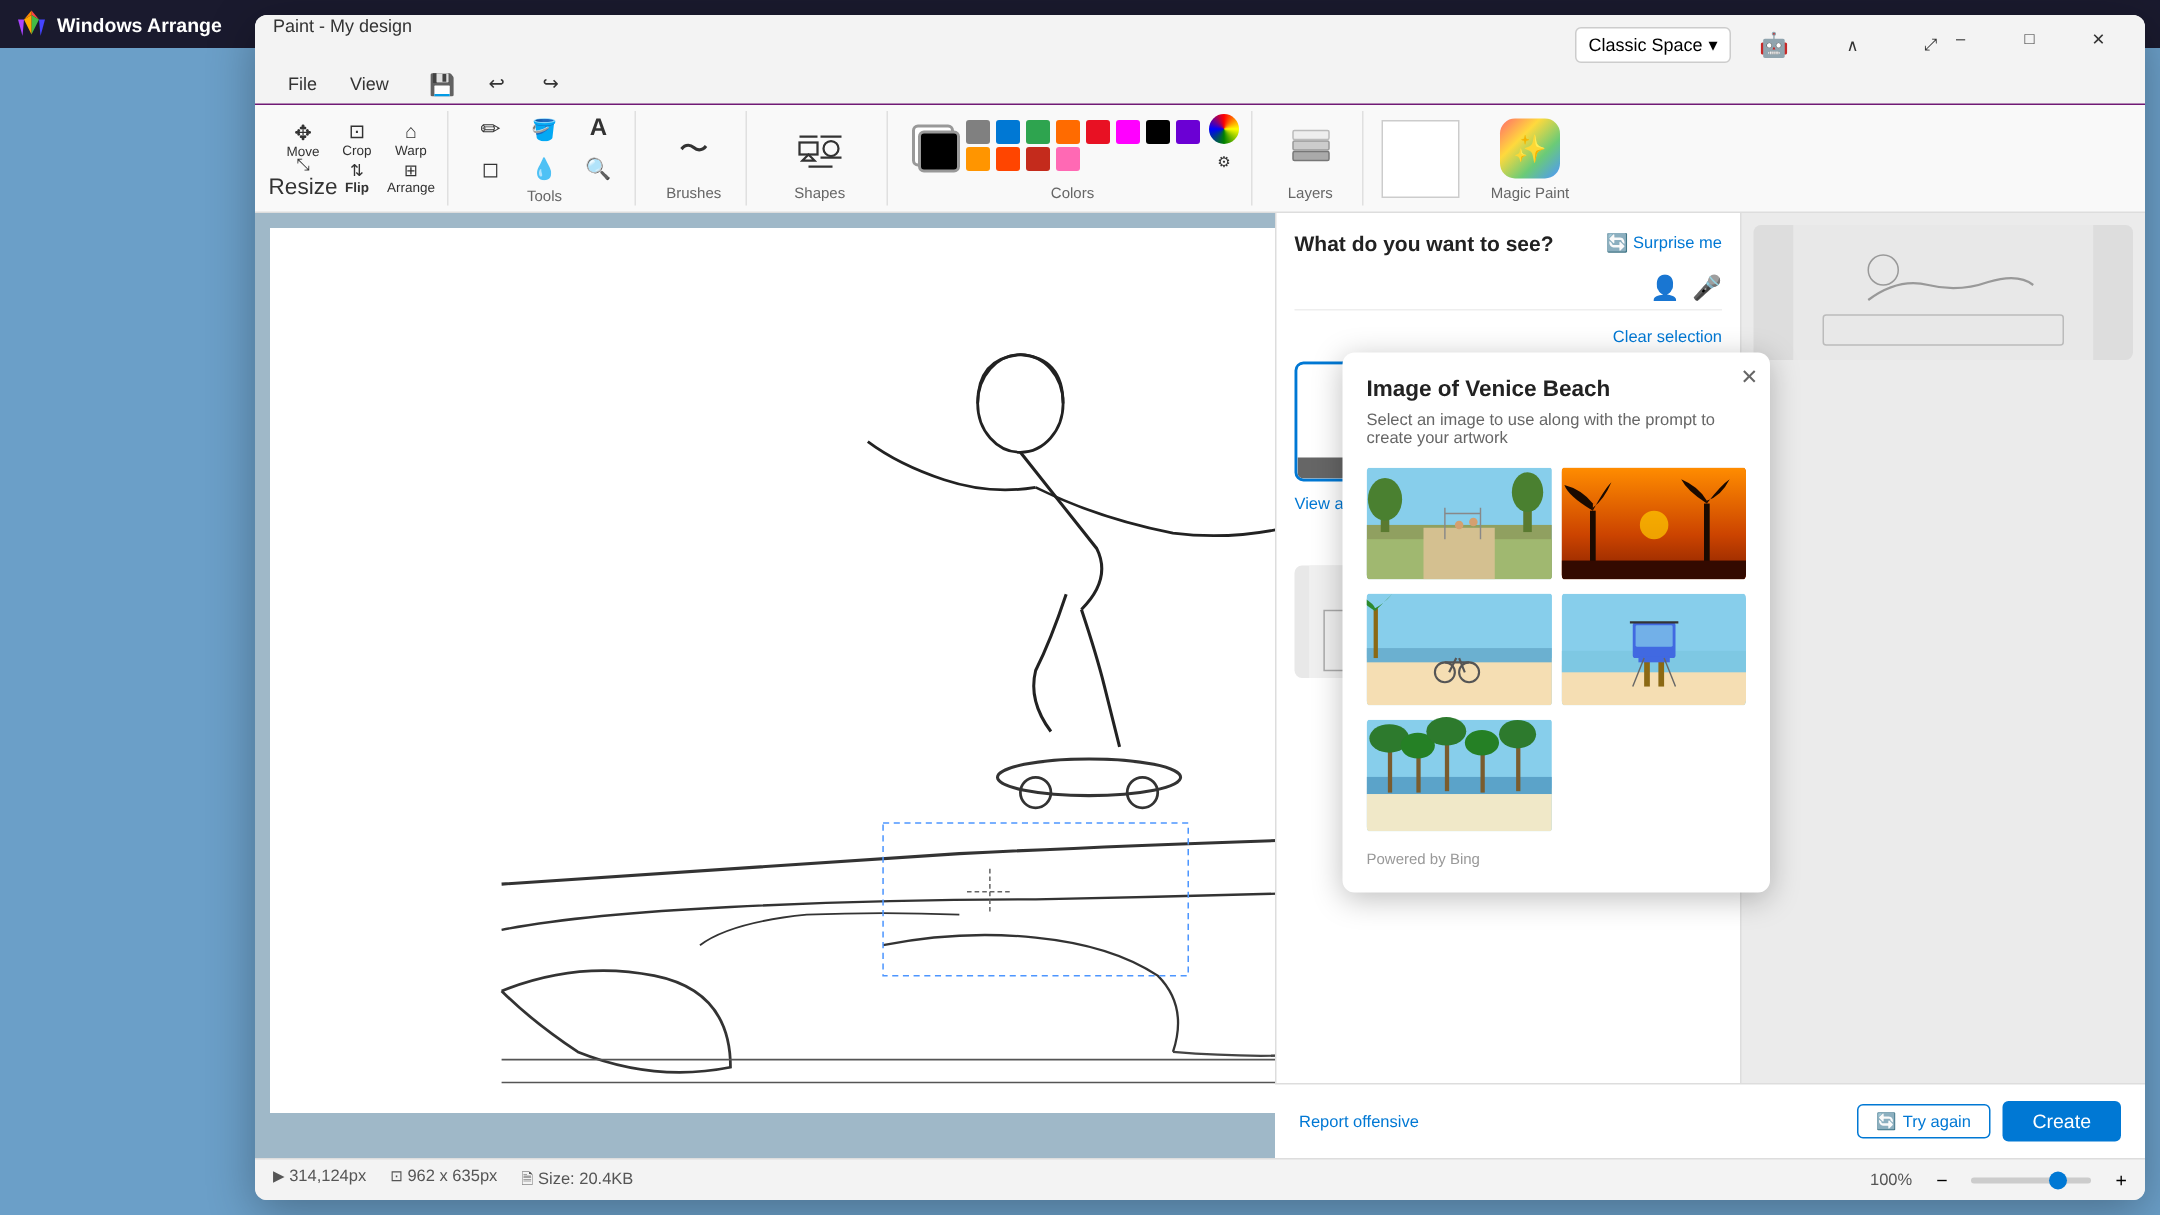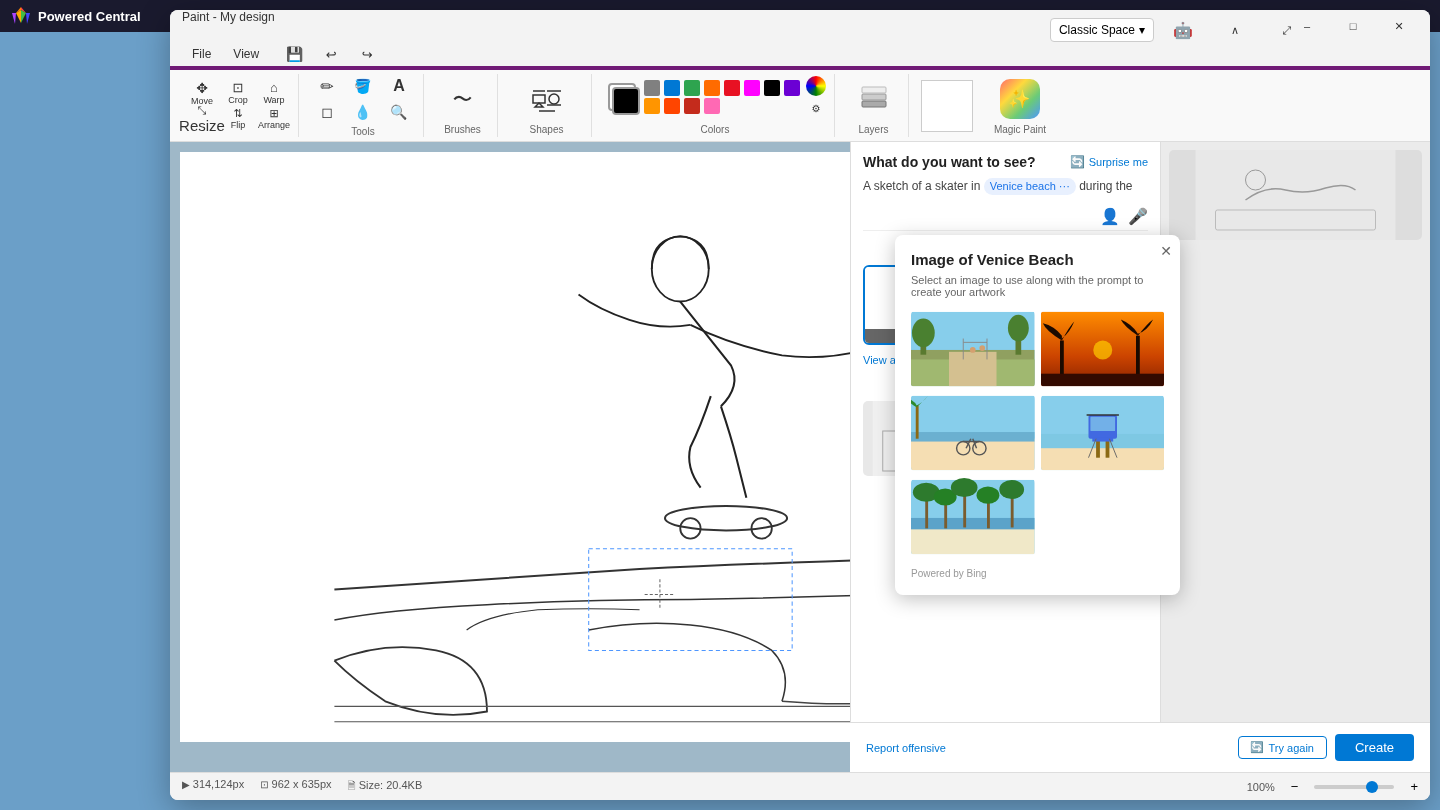--- a/index.html
+++ b/index.html
@@ -83,21 +83,21 @@
 
     
     .menu-bar {
       height: 28px;
       background: #f3f3f3;
       display: flex;
       align-items: center;
       padding: 0 12px;
       gap: 2px;
       flex-shrink: 0;
-      border-bottom: 4px solid #701a75;
+      border-bottom: 1px solid #701a75;
     }
     .menu-item {
       padding: 2px 10px;
       font-size: 12px;
       color: #333;
       cursor: pointer;
       border-radius: 3px;
     }
 
     
@@ -303,21 +303,21 @@
 
     <svg width="22" height="22" viewBox="0 0 22 22">
       <polygon points="11,1 21,8 17,20 5,20 1,8" fill="none"></polygon>
       <polygon points="11,2 16,8 11,5" fill="#ff4444"></polygon>
       <polygon points="16,8 20,8 17,19" fill="#4444ff"></polygon>
       <polygon points="11,5 16,8 11,18" fill="#44bb44"></polygon>
       <polygon points="6,8 11,5 11,18" fill="#ffaa00"></polygon>
       <polygon points="2,8 6,8 5,19" fill="#aa44ff"></polygon>
       <polygon points="11,2 6,8 11,5" fill="#ff8800"></polygon>
     </svg>
-    <span class="top-bar-title">Powered Central</span>
+    <span class="top-bar-title">Windows Arrange</span>
   </div>
 </div>
 
 <div class="paint-window">
 
   <div class="window-titlebar">
     <span class="window-title">Paint - My design</span>
 
     <div style="position:absolute;right:120px;top:4px;display:flex;align-items:center;gap:6px;">
       <button class="classic-space-btn">
@@ -363,21 +363,21 @@
           <span style="font-size:9px;">Warp</span>
         </button>
       </div>
       <div class="ribbon-row">
         <button class="ribbon-btn">
           <span style="font-size:11px;">⤡</span>
           <span style="font-size:15px;">Resize</span>
         </button>
         <button class="ribbon-btn">
           <span style="font-size:11px;">⇅</span>
-          <span style="font-size:9px;">Flip</span>
+          <span style="font-size:9px;font-weight:bold;">Flip</span>
         </button>
         <button class="ribbon-btn">
           <span style="font-size:11px;">⊞</span>
           <span style="font-size:9px;">Arrange</span>
         </button>
       </div>
     </div>
 
     <div class="ribbon-group">
       <div class="ribbon-row">
@@ -516,28 +516,20 @@
 
     <div style="position:absolute;top:0;right:270px;width:310px;bottom:50px;background:white;border-left:1px solid #ddd;display:flex;flex-direction:column;padding:12px;gap:8px;overflow-y:auto;">
       <div class="ai-panel-header">
         <span class="ai-panel-title">What do you want to see?</span>
         <button class="surprise-btn">
           <span style="font-size:12px;">🔄</span>
           <span>Surprise me</span>
         </button>
       </div>
 
-      <div class="prompt-area">
-        <span>A sketch of a skater in</span>
-        <span class="venice-tag">
-          <span>Venice beach</span>
-          <span>···</span>
-        </span>
-        <span>during the</span>
-      </div>
 
       <div style="display:flex;gap:8px;justify-content:flex-end;padding:4px 0;border-bottom:1px solid #eee;">
         <button style="background:none;border:none;cursor:pointer;font-size:16px;">👤</button>
         <button style="background:none;border:none;cursor:pointer;font-size:16px;">🎤</button>
       </div>
 
       <div style="text-align:right;">
         <button style="background:none;border:none;font-size:11px;color:#0078d4;cursor:pointer;">Clear selection</button>
       </div>
 

